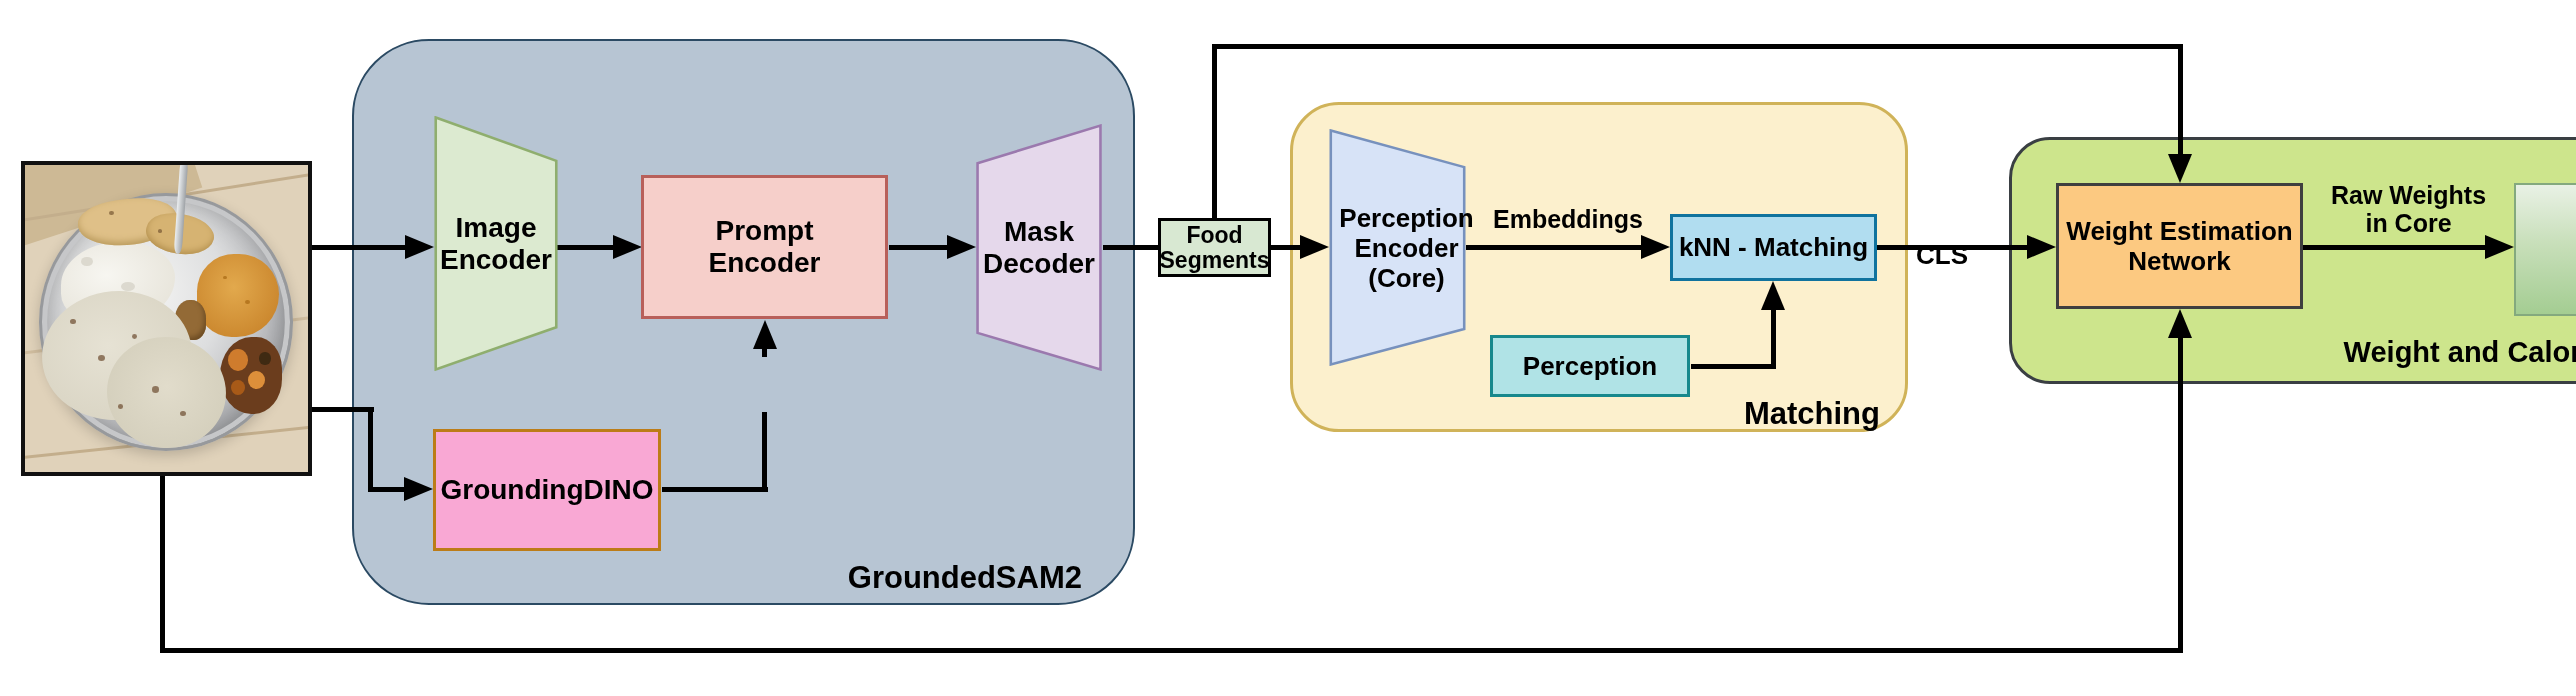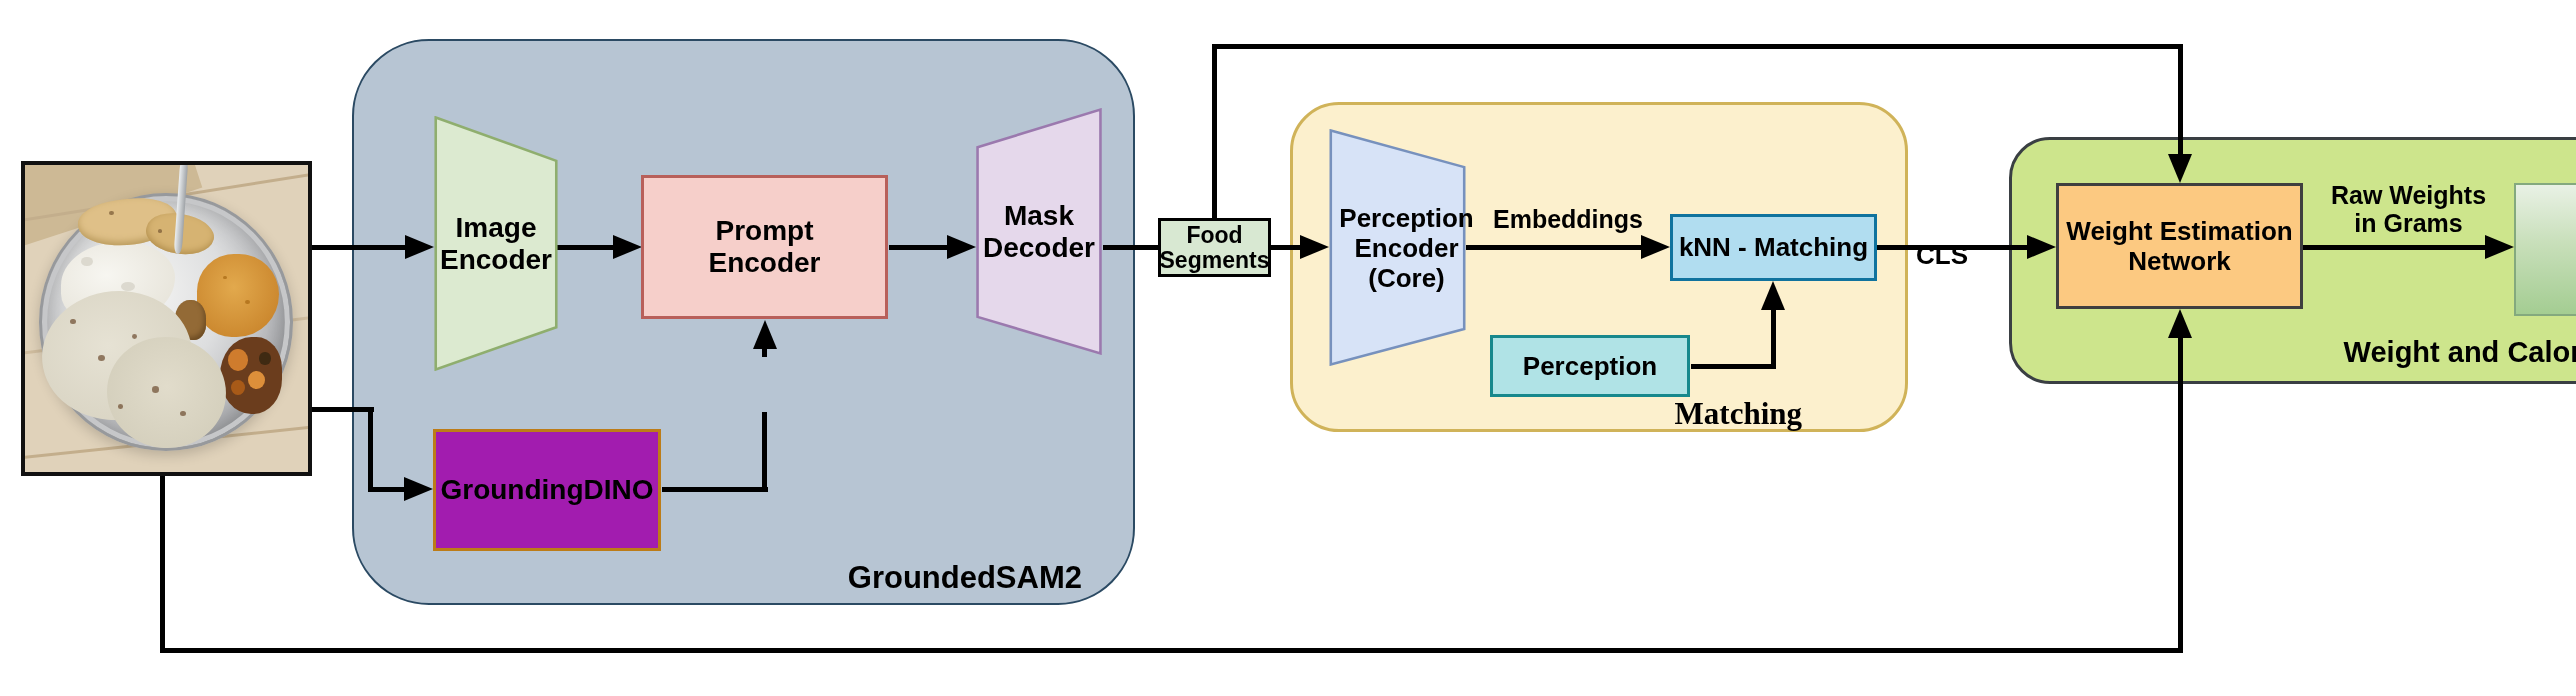--- a/index.html
+++ b/index.html
@@ -6,41 +6,41 @@
   .canvas{position:relative;width:2825px;height:697px;background:#ffffff;overflow:hidden;
           font-family:"Liberation Sans","DejaVu Sans",sans-serif;color:#000;}
 
   
   .group{position:absolute;box-sizing:border-box;z-index:1;}
   .g-sam2{left:352px;top:39px;width:783px;height:566px;background:#b7c5d3;border:2.6px solid #2b4a63;border-radius:77px;}
   .g-match{left:1290px;top:102px;width:618px;height:330px;background:#fcf0cd;border:3.1px solid #d0b359;border-radius:49px;}
   .g-wce{left:2009px;top:137px;width:781px;height:247px;background:#cde58c;border:3.6px solid #3a3f43;border-radius:41px;}
   .group-label{position:absolute;z-index:5;font-weight:bold;text-align:right;}
   .lbl-sam2{left:824px;top:560px;width:258px;font-size:31px;text-align:right;}
-  .lbl-match{left:1530px;top:396px;width:272px;font-size:31px;font-family:Liberation Serif, serif;}
+  .lbl-match{left:1608px;top:396px;width:272px;font-size:31px;}
   .lbl-wce{left:2267px;top:336px;width:495px;font-size:29px;}
 
   
   .node{position:absolute;box-sizing:border-box;z-index:4;display:flex;flex-direction:column;
         align-items:center;justify-content:center;font-weight:bold;text-align:center;}
   .n-prompt{left:641px;top:175px;width:247px;height:144px;background:#f6cfca;border:3.1px solid #b8605a;font-size:28px;line-height:32px;}
-  .n-gdino{left:433px;top:429px;width:228px;height:122px;background:#a21caf;border:3.1px solid #bc7c17;font-size:28px;}
+  .n-gdino{left:433px;top:429px;width:228px;height:122px;background:#f9a8d4;border:3.1px solid #bc7c17;font-size:28px;}
   .n-fseg{left:1158px;top:218px;width:113px;height:59px;background:#d8e8d2;border:3.1px solid #000;font-size:23px;line-height:25px;}
   .n-knn{left:1670px;top:214px;width:207px;height:67px;background:#b1ddf0;border:3.1px solid #10739e;font-size:26px;}
   .n-proto{left:1490px;top:335px;width:200px;height:62px;background:#b0e3e6;border:3.1px solid #17888c;font-size:26px;}
   .n-wen{left:2056px;top:183px;width:247px;height:126px;background:#fcc981;border:3.1px solid #3f3f3f;font-size:26px;line-height:30px;}
   .n-cal{left:2514px;top:183px;width:249px;height:133px;background:linear-gradient(180deg,#e9f1e5 0%,#c8dfba 45%,#a4cd92 100%);border:2.6px solid #84a97e;font-size:27px;line-height:31px;}
 
   
   .trap{position:absolute;z-index:4;}
   .trap svg{display:block;}
   .trap .t-label{position:absolute;left:0;top:0;width:100%;height:100%;display:flex;flex-direction:column;
         align-items:center;justify-content:center;font-weight:bold;text-align:center;}
   .t-ie{left:434px;top:116px;width:124px;height:255px;font-size:28px;line-height:32px;}
-  .t-md{left:976px;top:108px;width:126px;height:247px;font-size:28px;line-height:32px;}
+  .t-md{left:976px;top:124px;width:126px;height:247px;font-size:28px;line-height:32px;}
   .t-pe{left:1329px;top:129px;width:155px;height:237px;font-size:26px;line-height:30px;}
 
   
   .edge-label{position:absolute;z-index:5;font-weight:bold;text-align:center;}
   .el-bbox{left:662px;top:355px;width:206px;font-size:25px;line-height:29px;background:#b7c5d3;}
   .el-emb{left:1466px;top:205px;width:204px;font-size:25px;}
   .el-cls{left:1880px;top:207px;width:124px;font-size:26px;margin-top:33px;}
   .el-raw{left:2303px;top:181px;width:211px;font-size:25px;line-height:28px;}
 
   
@@ -169,21 +169,21 @@
       <span>Network</span>
   </div>
   <div class="node n-cal">
     
   </div>
 
   <div class="edge-label el-emb">Embeddings</div>
   <div class="edge-label el-cls">CLS</div>
   <div class="edge-label el-raw">
     <div>Raw Weights</div>
-      <div>in Grams</div>
+      <div>in Core</div>
   </div>
 
   <div class="hl" style="left:312px;top:245px;width:95px;"></div>
   <div class="ar ar-r" style="left:405px;top:235px;"></div>
 
   <div class="hl" style="left:557px;top:245px;width:57px;"></div>
   <div class="ar ar-r" style="left:613px;top:235px;"></div>
 
   <div class="hl" style="left:889px;top:245px;width:61px;"></div>
   <div class="ar ar-r" style="left:947px;top:235px;"></div>

